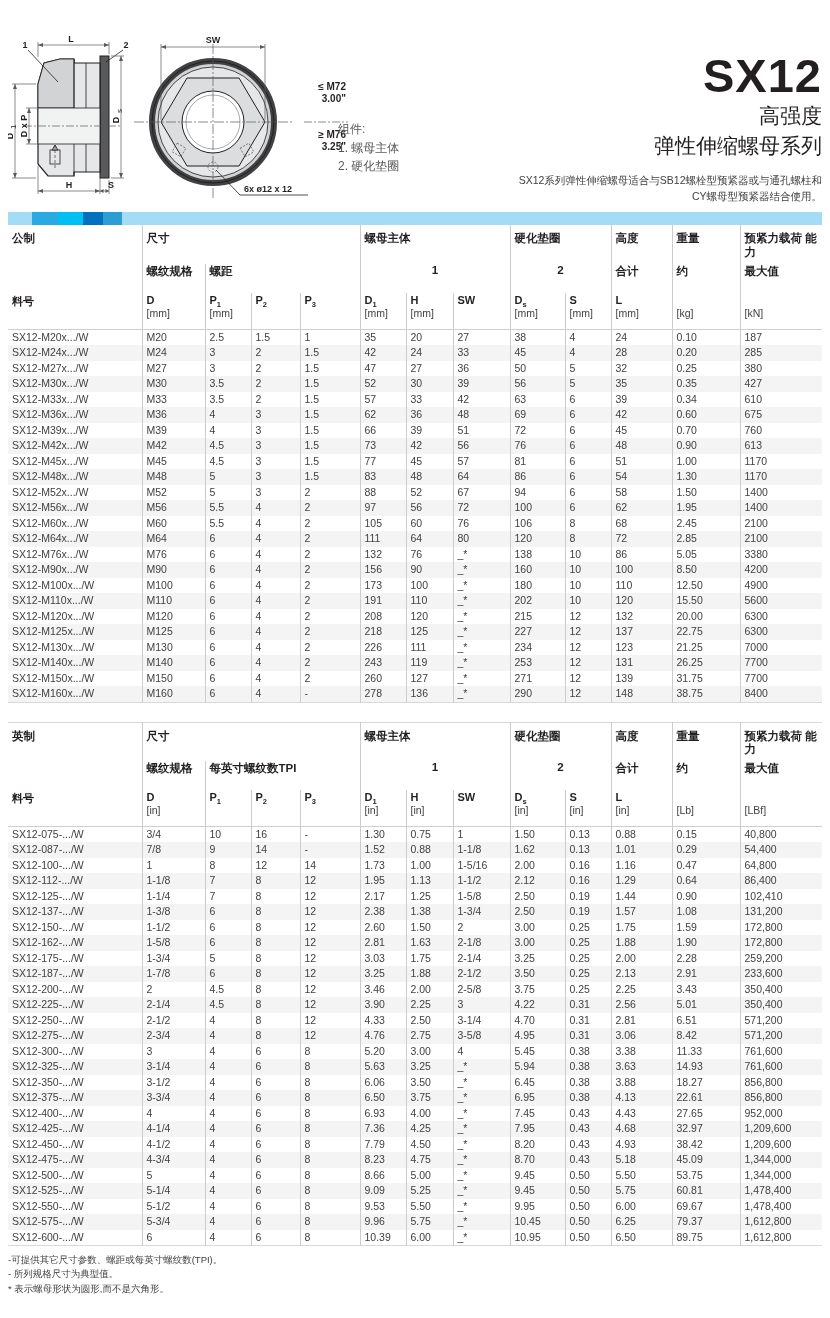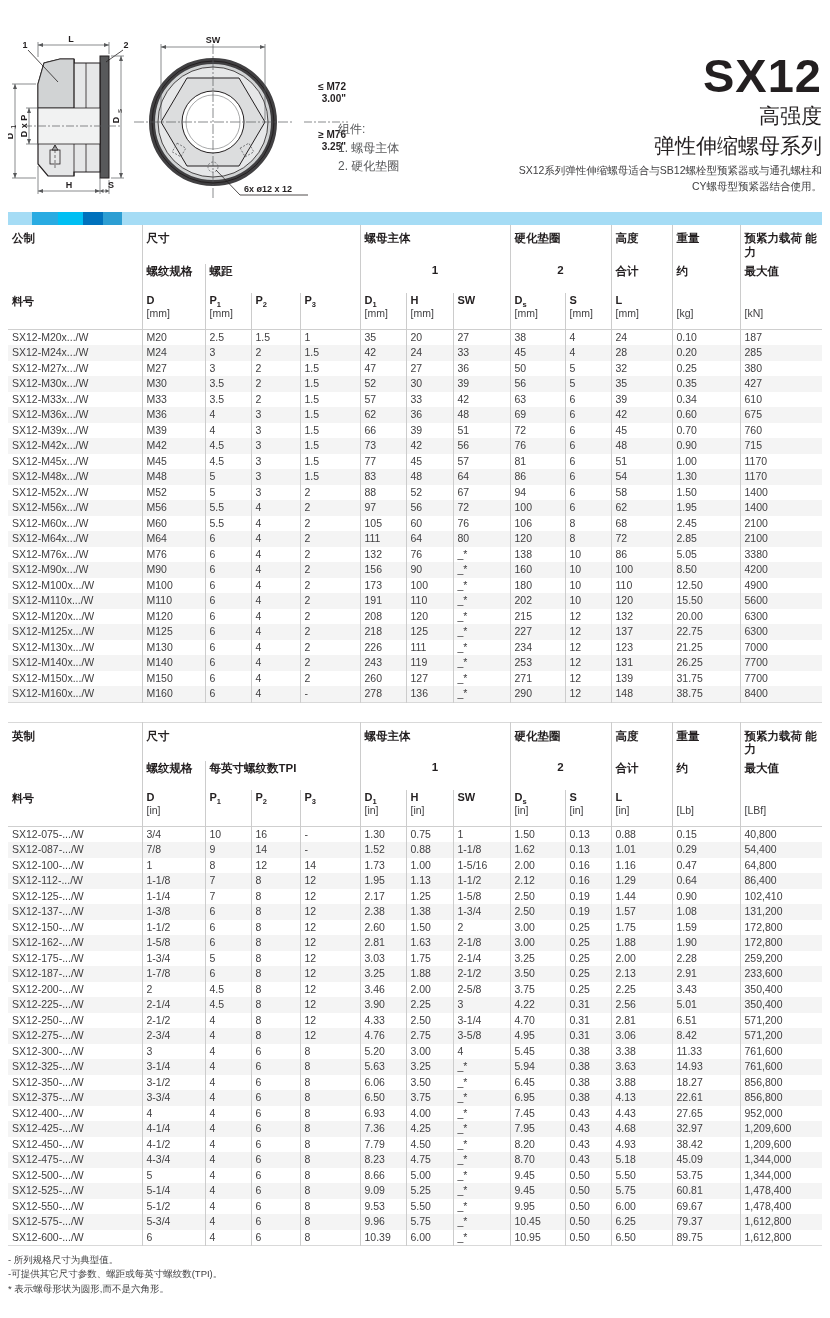--- a/index.html
+++ b/index.html
@@ -6,21 +6,21 @@
   html,body { width:830px; background:#fff; font-family:"Liberation Sans","DejaVu Sans",sans-serif; color:#414042; }
   .page { width:830px; height:1318px; position:relative; background:#fff; overflow:hidden; }
 
   
   .hero { position:relative; height:212px; }
   .drawing-svg { position:absolute; left:8px; top:32px; }
   .legend { position:absolute; left:338px; top:120px; font-size:12px; line-height:1.55; color:#58595b; }
   .title-block { position:absolute; right:8px; top:52px; text-align:right; color:#231f20; }
   .title-main { font-size:47px; line-height:1; font-weight:bold; letter-spacing:1px; }
   .title-sub { font-size:21px; line-height:1.25; margin-top:4px; }
-  .title-desc { font-size:10.5px; line-height:1.55; margin-top:2px; color:#414042; }
+  .title-desc { font-size:10.5px; line-height:1.55; margin-top:12px; color:#414042; }
 
   
   .brand-bar { margin:0 8px; height:13px; display:flex; }
   .brand-bar .seg { height:100%; }
   .s0{width:24px}.s1{width:26px}.s2{width:25px}.s3{width:20px}.s4{width:19px}.s5{flex:1}
 
   
   .tables { margin:0 8px; }
   table.spec { width:814px; border-collapse:collapse; table-layout:fixed; margin-top:0; border-bottom:1px solid #d9d9d9; }
   table.spec + table.spec { margin-top:19px; border-top:1px solid #d9d9d9; }
@@ -382,21 +382,21 @@
             <td class="bl">4.5</td>
             <td class="bl">3</td>
             <td class="bl">1.5</td>
             <td class="bl">73</td>
             <td class="bl">42</td>
             <td class="bl">56</td>
             <td class="bl">76</td>
             <td class="bl">6</td>
             <td class="bl">48</td>
             <td class="bl">0.90</td>
-            <td class="bl">715</td>
+            <td class="bl">613</td>
           </tr>
           <tr>
             <td>SX12-M45x.../W</td>
             <td class="bl">M45</td>
             <td class="bl">4.5</td>
             <td class="bl">3</td>
             <td class="bl">1.5</td>
             <td class="bl">77</td>
             <td class="bl">45</td>
             <td class="bl">57</td>
@@ -1125,18 +1125,18 @@
             <td class="bl">0.50</td>
             <td class="bl">6.50</td>
             <td class="bl">89.75</td>
             <td class="bl">1,612,800</td>
           </tr>
         </tbody>
       </table>
   </div>
 
   <div class="footnotes">
+    <div>-可提供其它尺寸参数、螺距或每英寸螺纹数(TPI)。</div>
     <div>- 所列规格尺寸为典型值。</div>
-    <div>-可提供其它尺寸参数、螺距或每英寸螺纹数(TPI)。</div>
     <div>* 表示螺母形状为圆形,而不是六角形。</div>
   </div>
 
 </div>
 
 </body></html>

